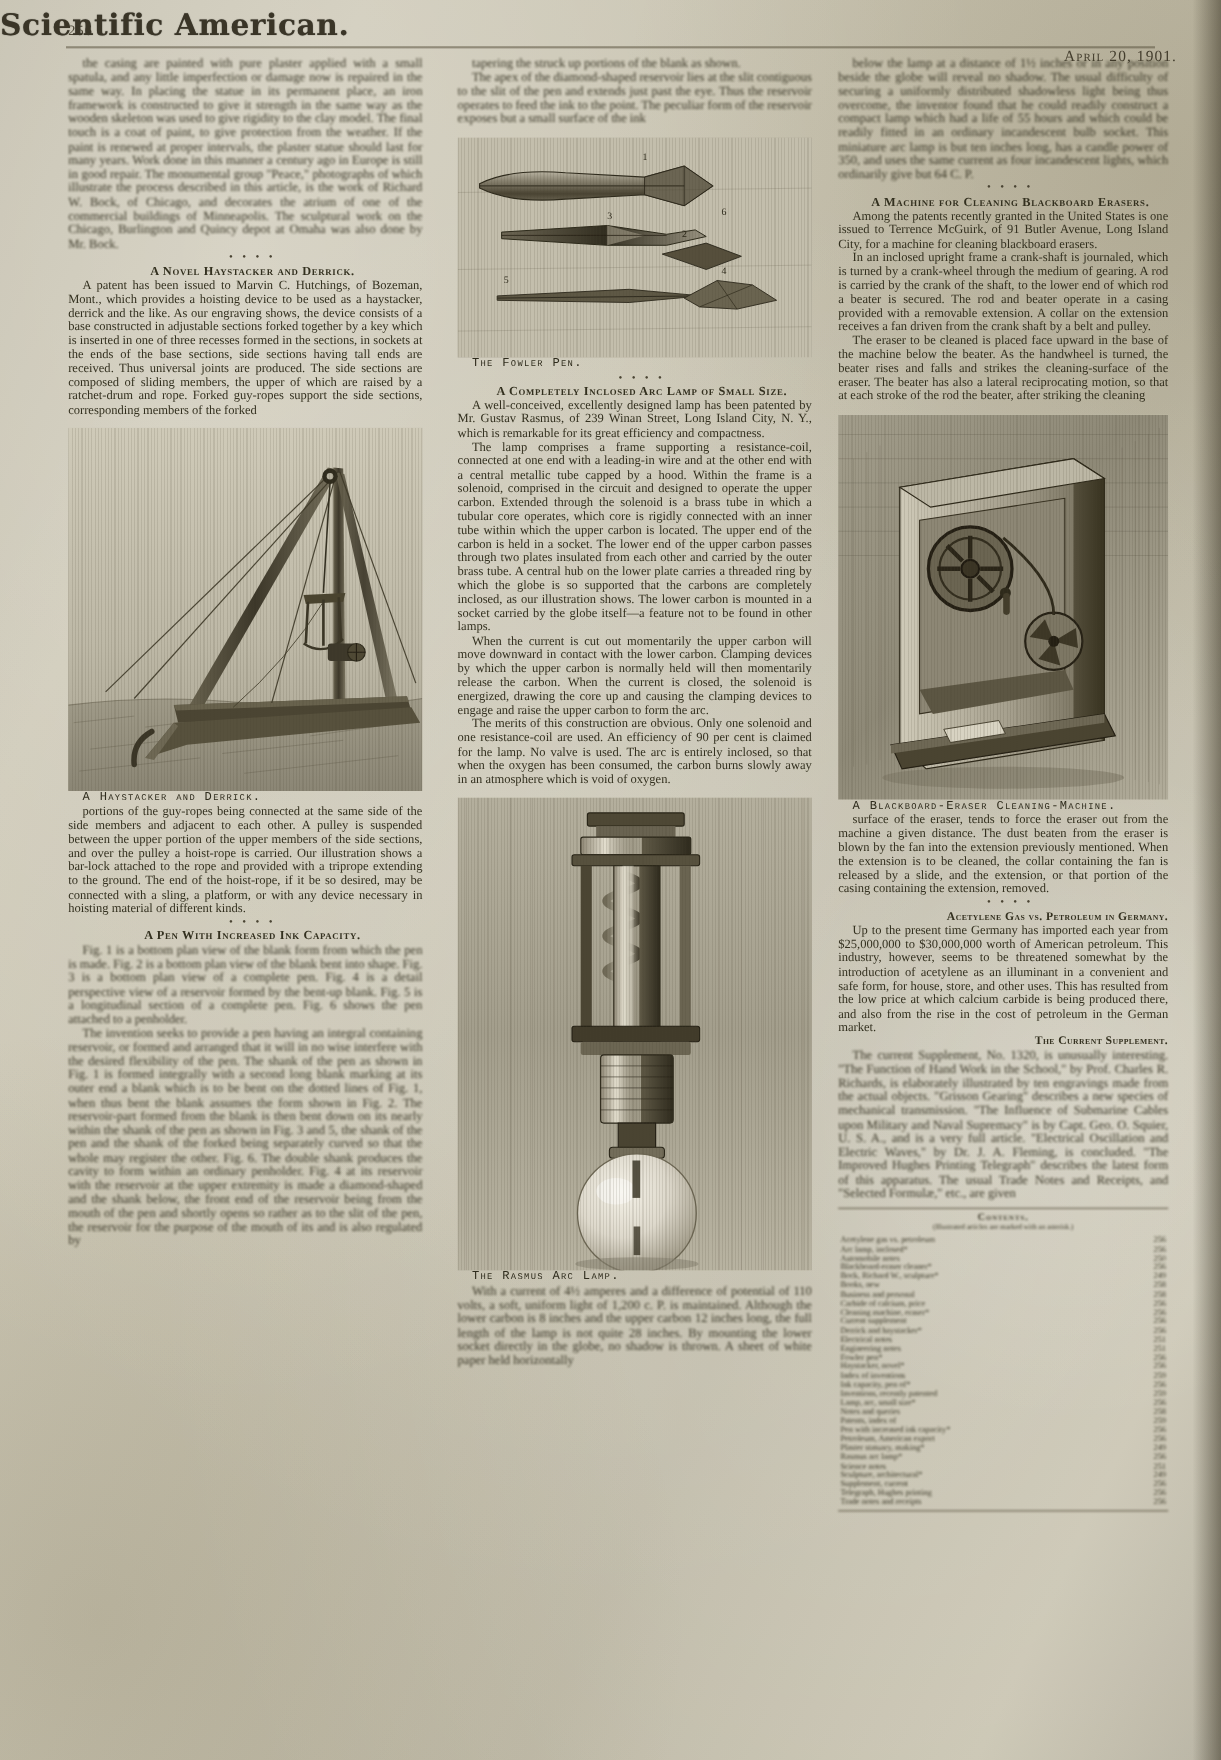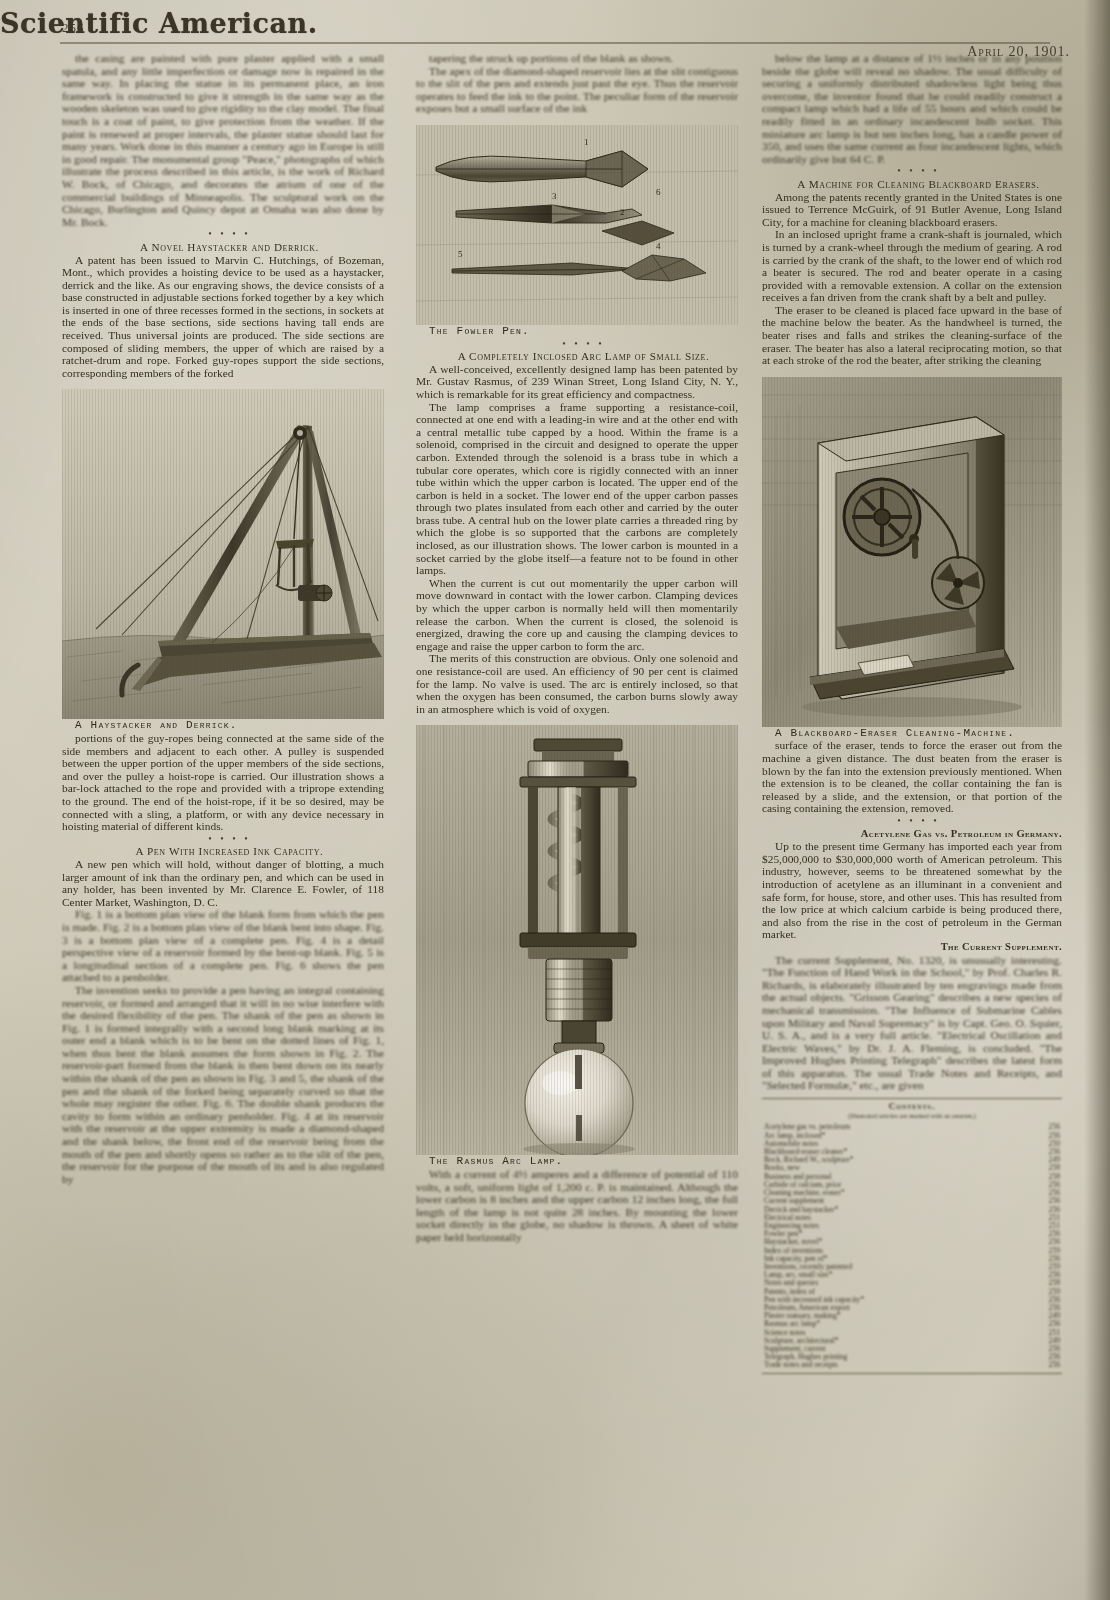--- a/index.html
+++ b/index.html
@@ -61,21 +61,21 @@
     font-size:11.4px;line-height:12.6px;
     text-align:justify;
     filter:blur(0.35px);
   }
   #col1{left:62px;}
   #col2{left:416px;}
   #col3{left:762px;width:300px;}
 
   .col p{margin:0 0 0 0;text-indent:13px;}
   .headline{
-    text-align:center;font-weight:normal;font-size:11.2px;letter-spacing:.6px;
+    text-align:center;font-weight:bold;font-size:11.2px;letter-spacing:.6px;
     margin:9px 0 3px 0;text-indent:0;
     font-variant:small-caps;
   }
   .dots{
     text-align:center;font-size:10px;letter-spacing:3px;color:#4a4staticcolor;
     color:#4a4433;margin:7px 0 2px 0;text-indent:0;
   }
   .caption{
     text-align:left;font-size:11px;letter-spacing:1.2px;margin:7px 0 10px 0;text-indent:0;
     font-variant:small-caps;color:#2f2c1d;font-family:Liberation Mono, monospace;
@@ -209,21 +209,20 @@
         </g>
         <rect x="0" y="0" width="322" height="330" fill="none"></rect>
       </svg>
       <div class="hatch"></div>
     </div>
     <p class="caption">A Haystacker and Derrick.</p>
 
     <p class="blurtext">portions of the guy-ropes being connected at the same side of the side members and adjacent to each other. A pulley is suspended between the upper portion of the upper members of the side sections, and over the pulley a hoist-rope is carried. Our illustration shows a bar-lock attached to the rope and provided with a triprope extending to the ground. The end of the hoist-rope, if it be so desired, may be connected with a sling, a platform, or with any device necessary in hoisting material of different kinds.</p>
     <p class="dots">• • • •</p>
     <p class="headline">A Pen With Increased Ink Capacity.</p>
-    <p class="blurtext">A new pen which will hold, without danger of blotting, a much larger amount of ink than the ordinary pen, and which can be used in any holder, has been invented by Mr. Clarence E. Fowler, of 118 Center Market, Washington, D. C.</p>
     <p class="blurmore">Fig. 1 is a bottom plan view of the blank form from which the pen is made. Fig. 2 is a bottom plan view of the blank bent into shape. Fig. 3 is a bottom plan view of a complete pen. Fig. 4 is a detail perspective view of a reservoir formed by the bent-up blank. Fig. 5 is a longitudinal section of a complete pen. Fig. 6 shows the pen attached to a penholder.</p>
     <p class="blurmore">The invention seeks to provide a pen having an integral containing reservoir, or formed and arranged that it will in no wise interfere with the desired flexibility of the pen. The shank of the pen as shown in Fig. 1 is formed integrally with a second long blank marking at its outer end a blank which is to be bent on the dotted lines of Fig. 1, when thus bent the blank assumes the form shown in Fig. 2. The reservoir-part formed from the blank is then bent down on its nearly within the shank of the pen as shown in Fig. 3 and 5, the shank of the pen and the shank of the forked being separately curved so that the whole may register the other. Fig. 6. The double shank produces the cavity to form within an ordinary penholder. Fig. 4 at its reservoir with the reservoir at the upper extremity is made a diamond-shaped and the shank below, the front end of the reservoir being from the mouth of the pen and shortly opens so rather as to the slit of the pen, the reservoir for the purpose of the mouth of its and is also regulated by</p>
   </div>
 
   <div class="col" id="col2">
     <p class="blurmore">tapering the struck up portions of the blank as shown.</p>
     <p class="blurmore">The apex of the diamond-shaped reservoir lies at the slit contiguous to the slit of the pen and extends just past the eye. Thus the reservoir operates to feed the ink to the point. The peculiar form of the reservoir exposes but a small surface of the ink</p>
 
     <div class="fig engrave" id="penfig">
       <svg width="322" height="200" viewBox="0 0 322 200">

